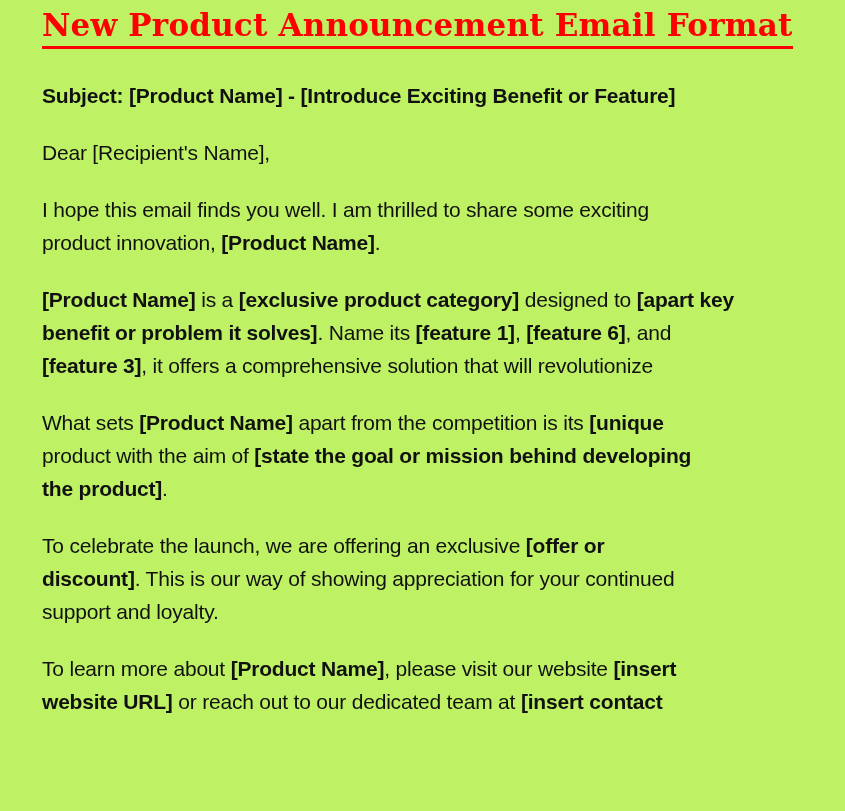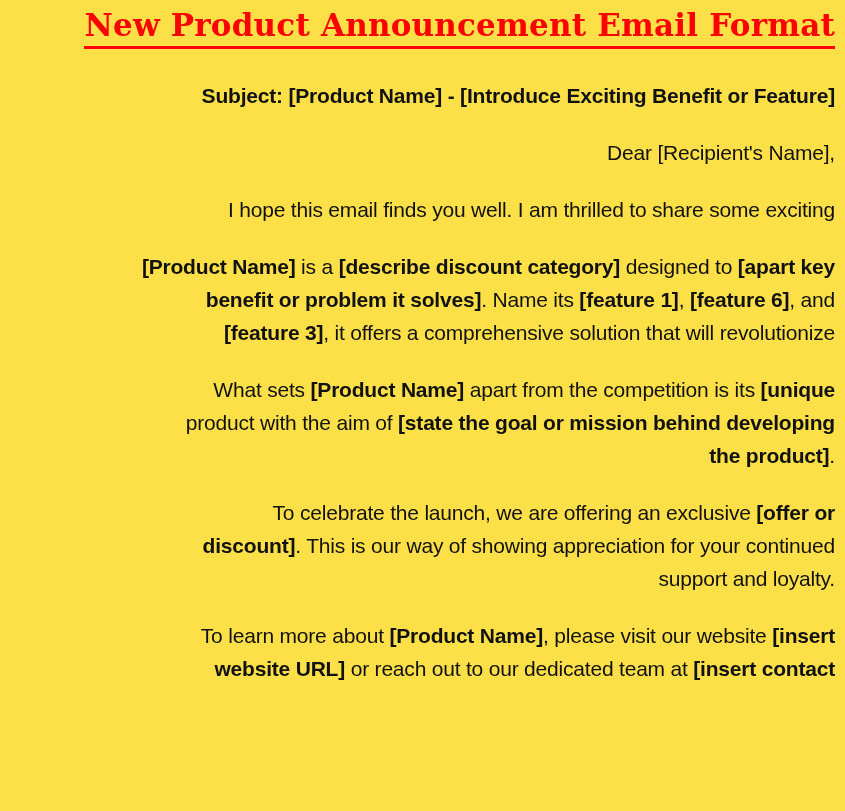--- a/index.html
+++ b/index.html
@@ -5,26 +5,25 @@
   html, body {
     margin: 0;
     padding: 0;
     background: #ffffff;
   }
   .page {
     position: relative;
     width: 845px;
     height: 811px;
     overflow: hidden;
-    background: #fde047;
+    background: #bef264;
     box-sizing: border-box;
     padding: 8px 10px 8px 42px;
     font-family: "Liberation Sans", sans-serif;
     color: #111111;
-    text-align: right;
   }
   .doc-title {
     display: inline-block;
     margin: 0 0 30px 0;
     font-family: "DejaVu Serif", serif;
     font-weight: 700;
     font-size: 31px;
     line-height: 1.15;
     color: #ff0000;
     border-bottom: 3px solid #ff0000;
@@ -54,23 +53,24 @@
   <h1 class="doc-title">New Product Announcement Email Format</h1>
   <div id="paragraphs-container">
       <p class="para">
         <span class="line"><b>Subject: [Product Name] - [Introduce Exciting Benefit or Feature]</b></span>
       </p>
       <p class="para">
         <span class="line"><span>Dear [Recipient's Name],</span></span>
       </p>
       <p class="para">
         <span class="line"><span>I hope this email finds you well. I am thrilled to share some exciting</span></span>
+        <span class="line"><span>product innovation, </span><b>[Product Name]</b><span>.</span></span>
       </p>
       <p class="para">
-        <span class="line"><b>[Product Name]</b><span> is a </span><b>[describe discount category]</b><span> designed to </span><b>[apart key</b></span>
+        <span class="line"><b>[Product Name]</b><span> is a </span><b>[exclusive product category]</b><span> designed to </span><b>[apart key</b></span>
         <span class="line"><b>benefit or problem it solves]</b><span>. Name its </span><b>[feature 1]</b><span>, </span><b>[feature 6]</b><span>, and</span></span>
         <span class="line"><b>[feature 3]</b><span>, it offers a comprehensive solution that will revolutionize</span></span>
       </p>
       <p class="para">
         <span class="line"><span>What sets </span><b>[Product Name]</b><span> apart from the competition is its </span><b>[unique</b></span>
         <span class="line"><span>product with the aim of </span><b>[state the goal or mission behind developing</b></span>
         <span class="line"><b>the product]</b><span>.</span></span>
       </p>
       <p class="para">
         <span class="line"><span>To celebrate the launch, we are offering an exclusive </span><b>[offer or</b></span>

